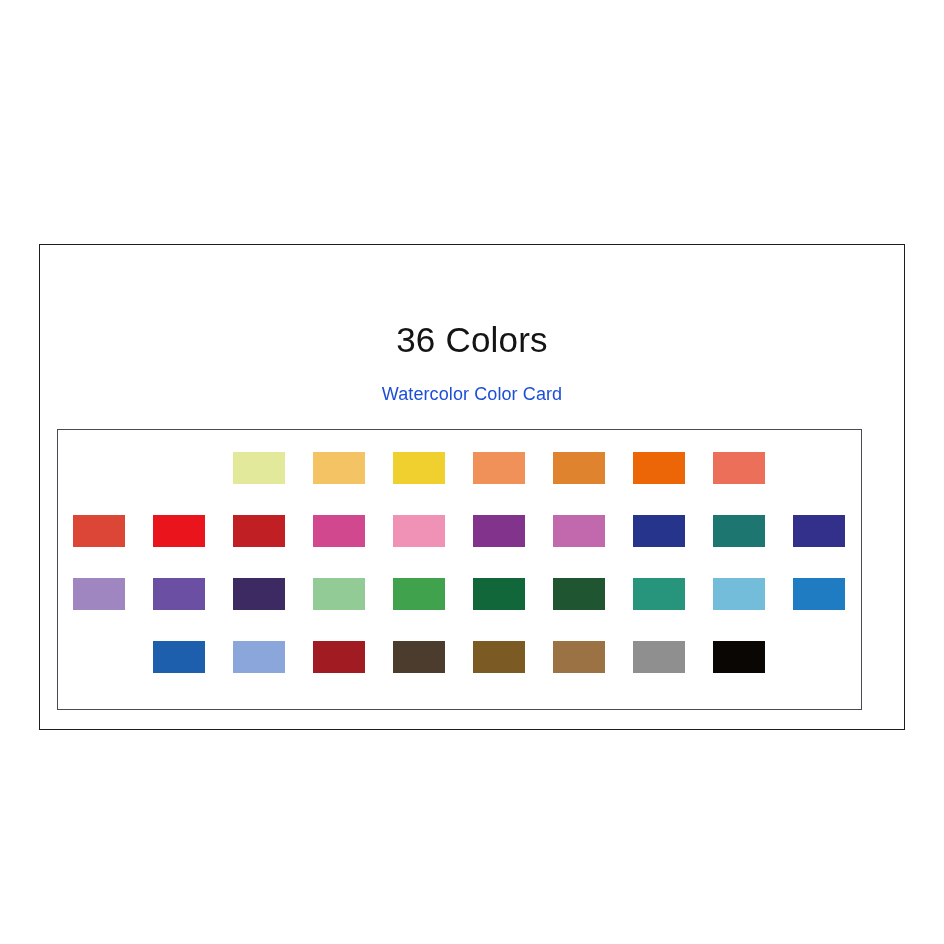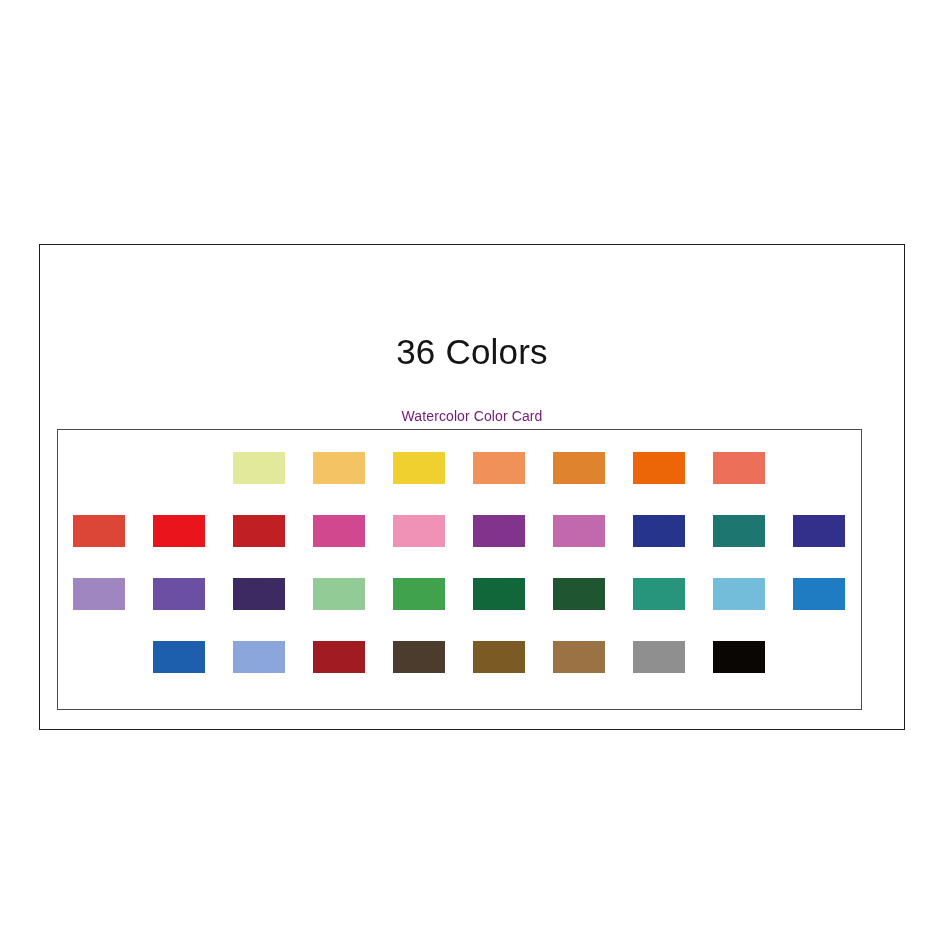--- a/index.html
+++ b/index.html
@@ -29,34 +29,34 @@
 
   
   #heading-block {
     position: absolute;
     left: 0;
     top: 0;
     width: 100%;
     text-align: center;
   }
   #card-title {
-    margin: 16px;
+    margin: 4px;
     padding-top: 72px;
     font-size: 35px;
     font-weight: 400;
     color: #141414;
     letter-spacing: 0.2px;
     line-height: 1.1;
   }
   #card-subtitle {
     margin: 0;
     padding-top: 20px;
-    font-size: 14px;
+    font-size: 18px;
     font-weight: 400;
-    color: #701a75;
+    color: #1d4ed8;
     letter-spacing: 0.1px;
   }
 
   
   #swatch-panel {
     position: absolute;
     left: 17px;
     top: 184px;
     width: 805px;
     height: 281px;

